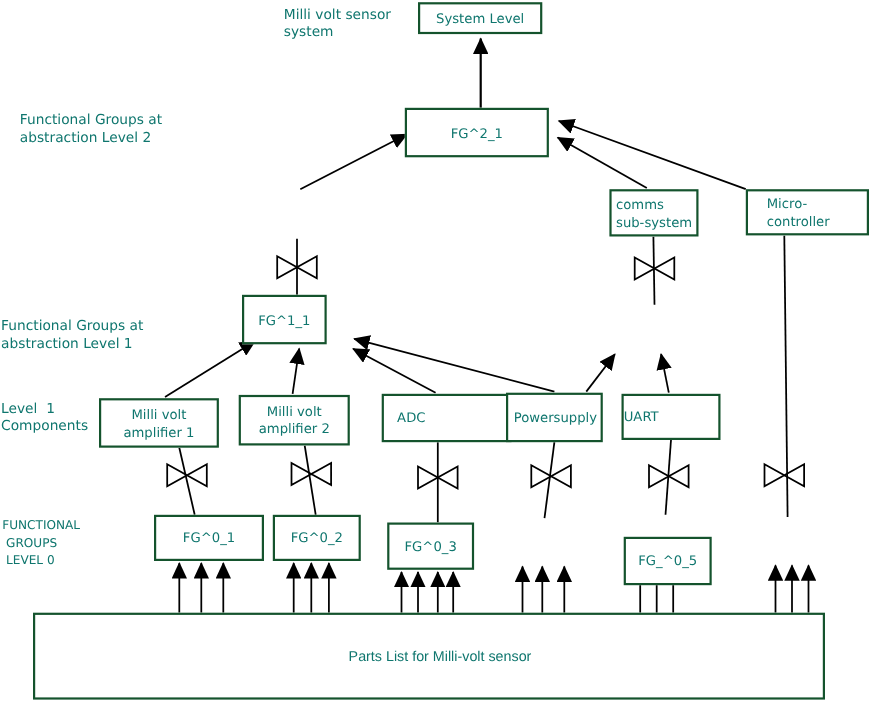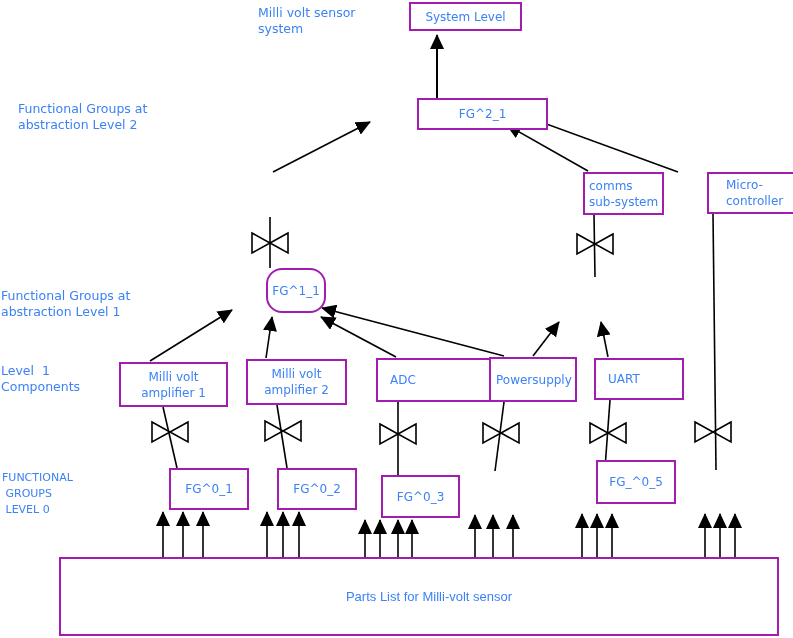--- a/index.html
+++ b/index.html
@@ -1,40 +1,40 @@
 <!DOCTYPE html>
 <html><head>
 <meta charset="utf-8">
 <style>
   html,body{margin:0;padding:0;background:#fff;}
   .stage{position:relative;width:793px;height:638px;background:#fff;overflow:hidden;
-         font-family:"DejaVu Sans","Liberation Sans",sans-serif;color:#3b82f6;}
+         font-family:"DejaVu Sans","Liberation Sans",sans-serif;color:#0f766e;}
   svg.wires{position:absolute;left:0;top:0;width:793px;height:638px;}
-  .box{position:absolute;box-sizing:border-box;border:2px solid #a21caf;background:#fff;
-       display:flex;align-items:center;font-size:12px;line-height:16px;white-space:pre;margin-left:29px;}
+  .box{position:absolute;box-sizing:border-box;border:2px solid #14532d;background:#fff;
+       display:flex;align-items:center;font-size:12px;line-height:16px;white-space:pre;}
   .ctr{justify-content:center;text-align:center;}
   .lbl{position:absolute;font-size:12.5px;line-height:16px;white-space:pre;}
   .caps{font-size:11px;}
   #b-system{left:380px;top:2px;width:113px;height:29px;}
-  #b-fg21{left:388px;top:98px;width:131px;height:32px;}
+  #b-fg21{left:368px;top:98px;width:131px;height:45px;}
   #b-sensor{left:228px;top:173px;width:81px;height:44px;padding-left:13px;}
   #b-comms{left:554px;top:172px;width:81px;height:43px;padding-left:4px;}
   #b-micro{left:678px;top:172px;width:112px;height:42px;padding-left:17px;}
-  #b-fg11{left:237px;top:268px;width:60px;height:45px;border-radius:16px;}
+  #b-fg11{left:220px;top:268px;width:77px;height:45px;}
   #b-fg12{left:555px;top:277px;width:82px;height:42px;}
   #b-amp1{left:90px;top:362px;width:109px;height:45px;}
   #b-amp2{left:217px;top:359px;width:101px;height:46px;}
   #b-adc{left:347px;top:358px;width:118px;height:44px;padding-left:12px;}
   #b-psu{left:460px;top:357px;width:88px;height:45px;padding-left:5px;}
-  #b-uart{left:565px;top:358px;width:90px;height:42px;padding-left:12px;}
-  #b-fg01{left:140px;top:468px;width:80px;height:42px;}
+  #b-uart{left:565px;top:358px;width:90px;height:42px;padding-left:0;}
+  #b-fg01{left:140px;top:468px;width:100px;height:42px;}
   #b-fg02{left:248px;top:468px;width:80px;height:42px;}
   #b-fg03{left:352px;top:475px;width:79px;height:43px;}
   #b-fg04{left:453px;top:471px;width:80px;height:42px;}
-  #b-fg05{left:567px;top:460px;width:80px;height:44px;}
+  #b-fg05{left:567px;top:488px;width:80px;height:44px;}
   #b-fg06{left:683px;top:470px;width:80px;height:42px;}
   #b-parts{left:30px;top:557px;width:720px;height:79px;
            font-family:"Liberation Sans",sans-serif;font-size:13px;padding-left:20px;}
   #l-title{left:258px;top:5px;}
   #l-fg2{left:18px;top:101px;}
   #l-dc2{left:14px;top:169px;}
   #l-fg1{left:1px;top:288px;}
   #l-l1c{left:1px;top:363px;}
   #l-fg0{left:2px;top:470px;}
 </style>

